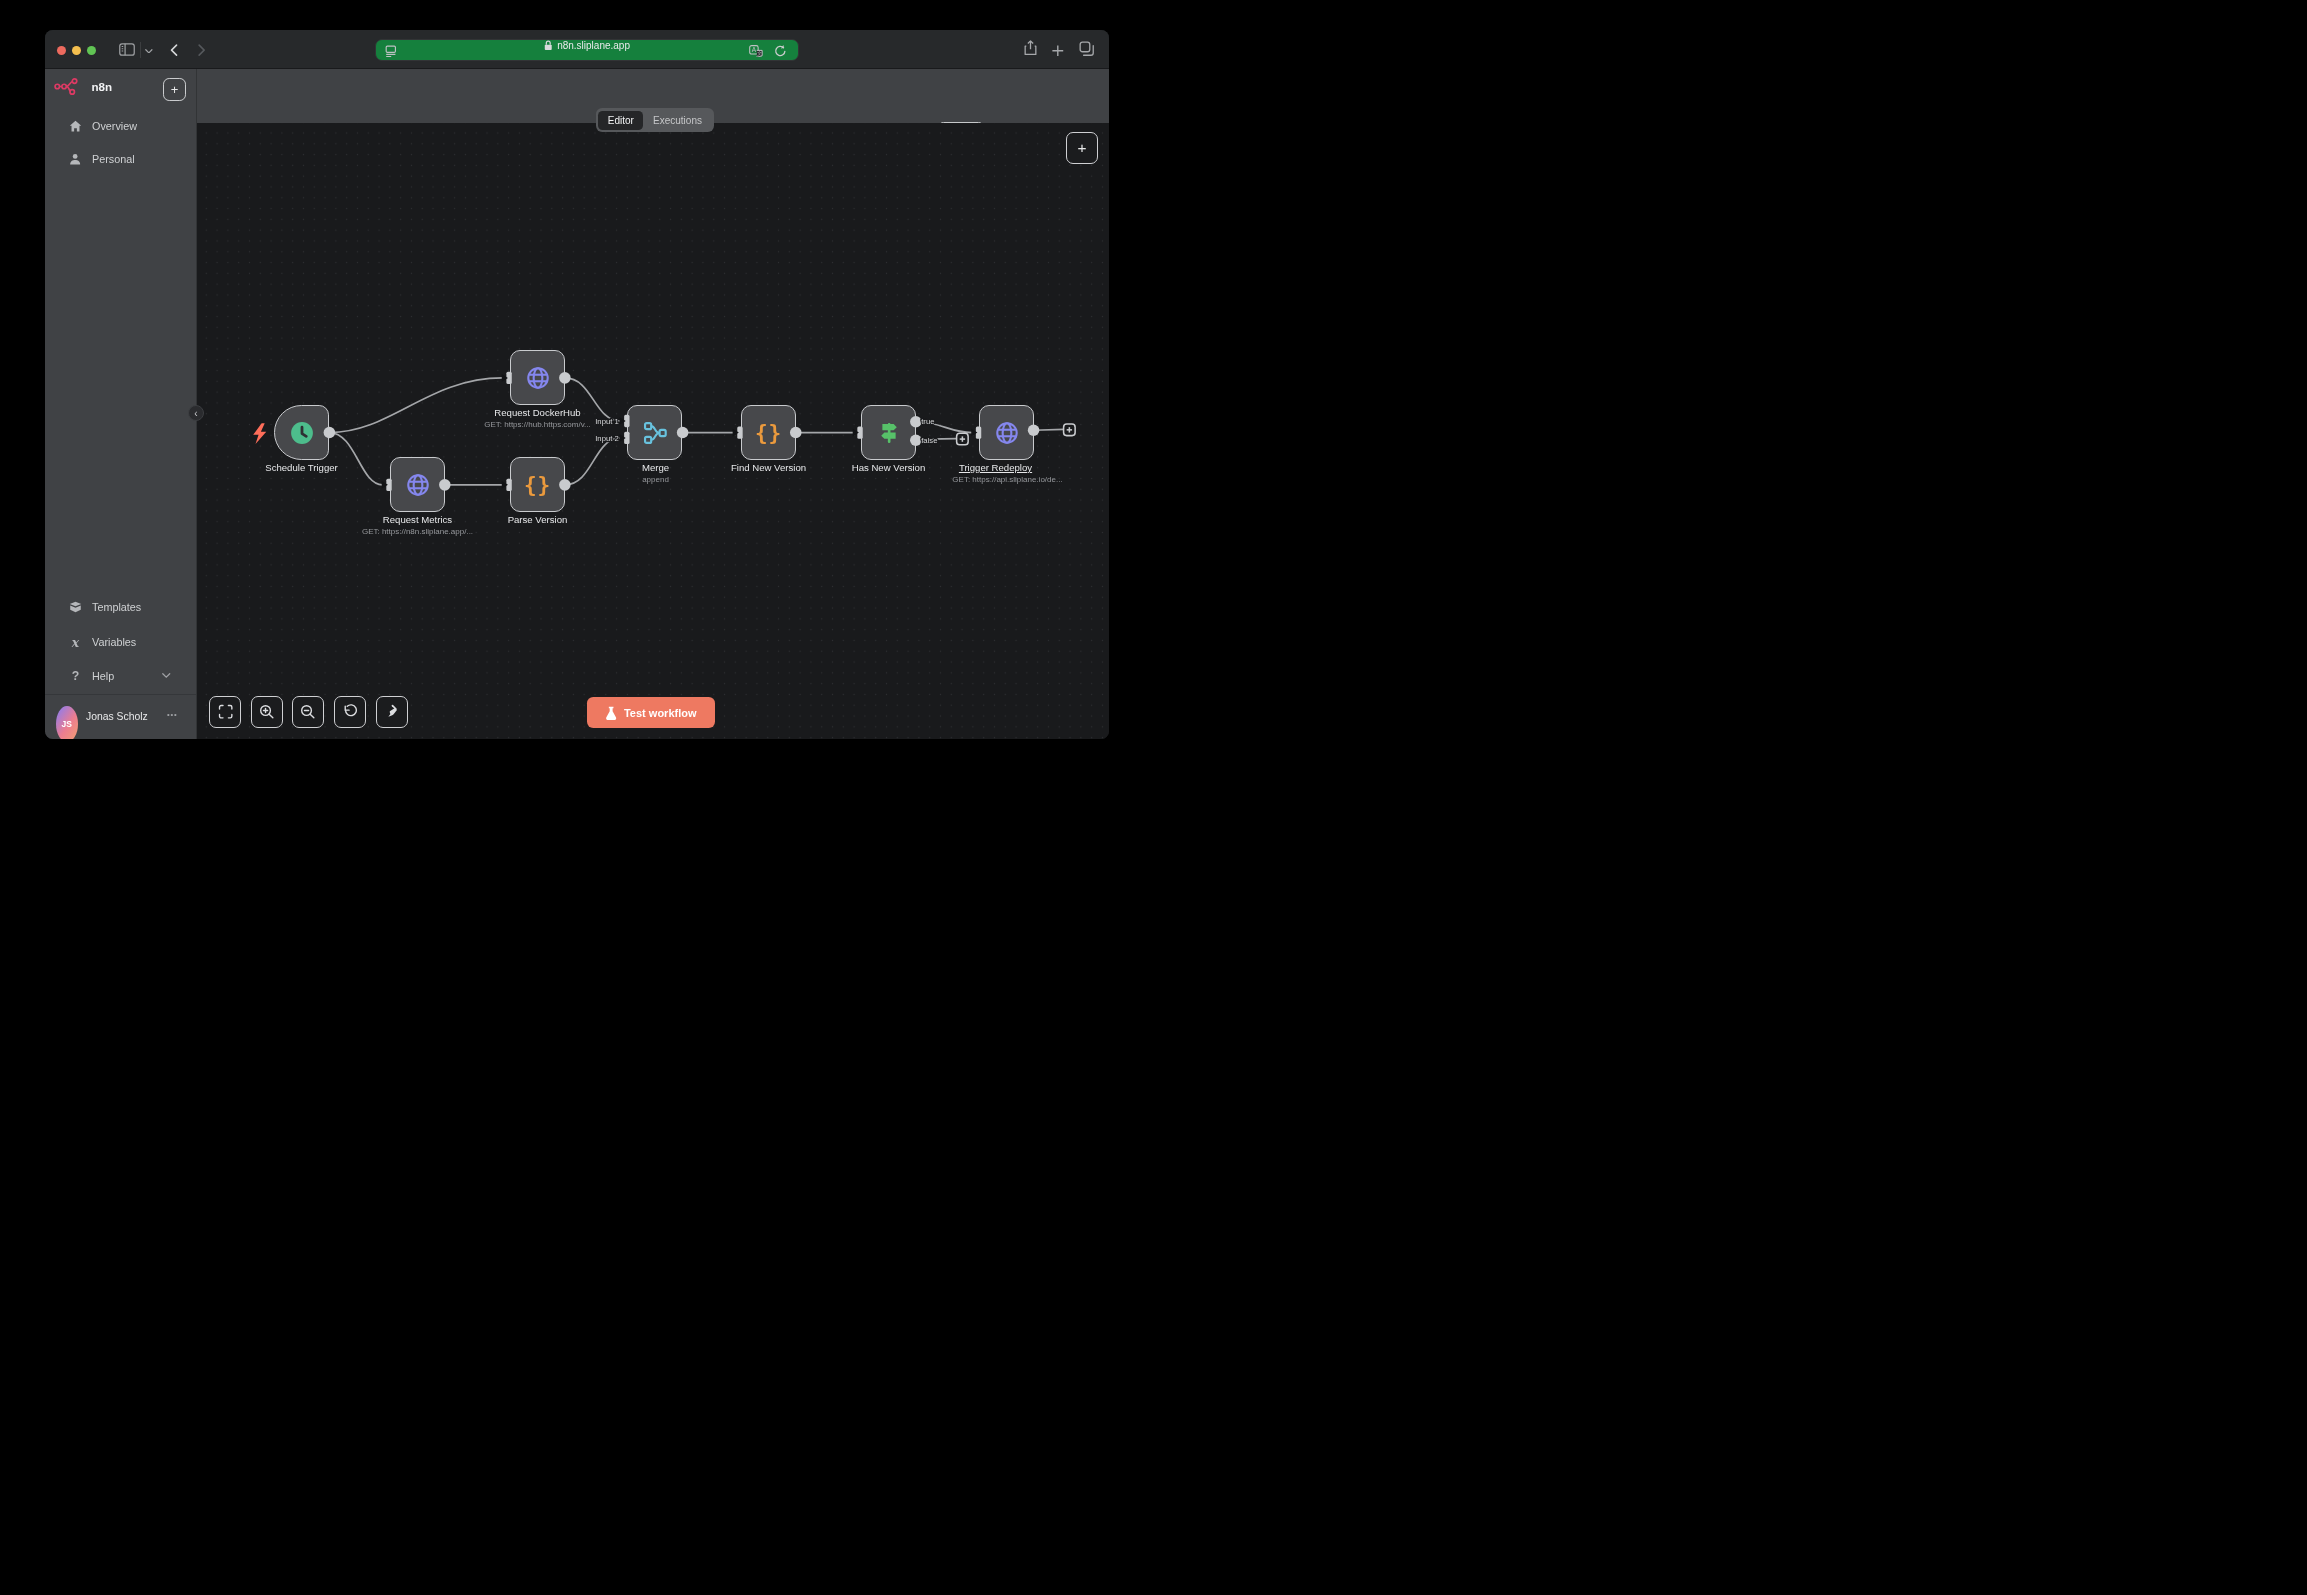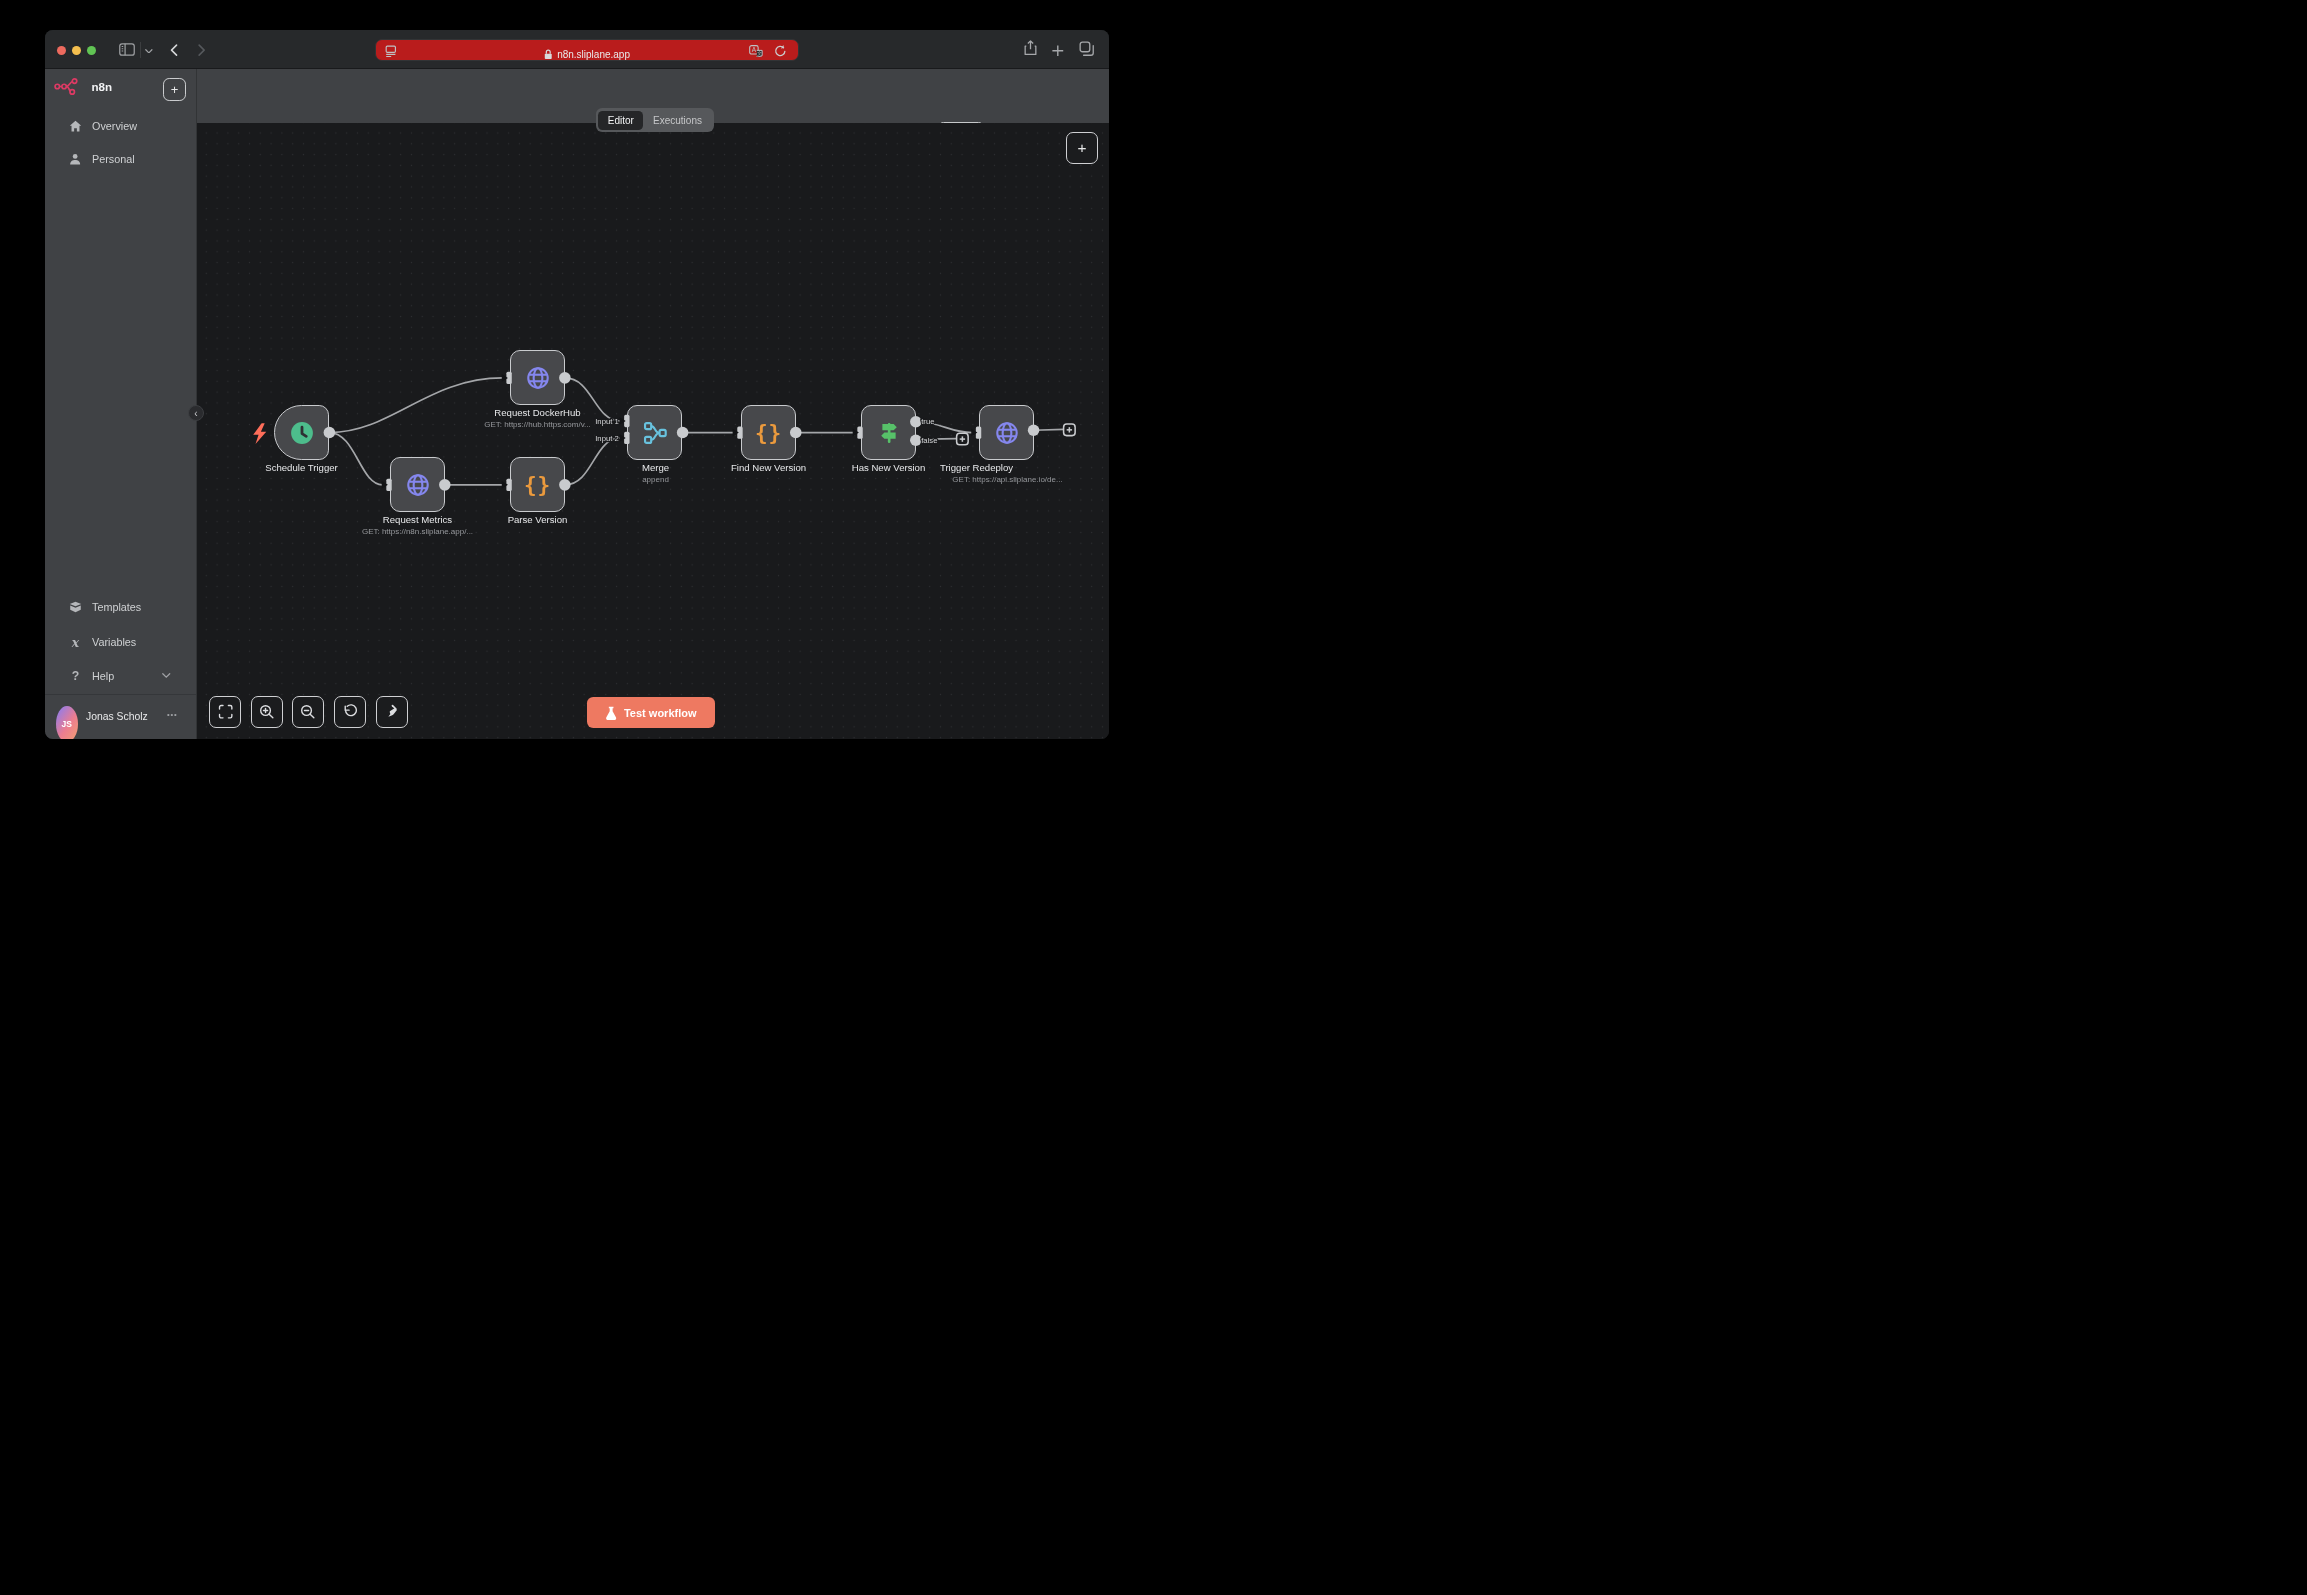--- a/index.html
+++ b/index.html
@@ -9,22 +9,22 @@
   
   .window { position:absolute; left:45px; top:30px; width:1064px; height:709px;
             background:#1a1b1d; border-radius:7.7px; overflow:hidden; }
 
   
   .chrome { position:absolute; left:0; top:0; width:100%; height:39px; background:#27292b;
             border-bottom:0.8px solid #191a1c; }
   .light { position:absolute; top:16px; width:9.2px; height:9.2px; border-radius:50%; }
   .chromeicon { color:#a6a8ab; }
   .vdiv { position:absolute; width:0.8px; background:#3c3e40; }
-  .urlfield { position:absolute; left:330px; top:9.2px; width:424px; height:21.6px; background:#b91c1c;
-              border:0.8px solid #323436; border-radius:7px; display:flex; align-items:flex-end; justify-content:center; }
+  .urlfield { position:absolute; left:330px; top:9.2px; width:424px; height:21.6px; background:#15803d;
+              border:0.8px solid #323436; border-radius:7px; display:flex; align-items:flex-start; justify-content:center; }
   .urltext { color:#e8e9ea; font-size:10px; display:flex; align-items:center; gap:4.6px; }
 
   
   .app { position:absolute; left:0; top:39px; right:0; bottom:0; }
   .sidebar { position:absolute; left:0; top:0; bottom:0; width:152px; background:#404245; border-right:0.8px solid #323436; }
   .appheader { position:absolute; left:152px; right:0; top:0; height:54px; background:#404245; }
   .canvas { position:absolute; left:152px; right:0; top:54px; bottom:0; background:#191a1c;
             background-image:radial-gradient(circle,#2e2f32 0.8px,transparent 1px);
             background-size:10.8px 10.8px; background-position:3.9px 4.6px; }
 
@@ -362,21 +362,21 @@
       <div class="nlabel" style="left:39px;top:339px;">Schedule Trigger</div>
       <div class="nlabel" style="left:275px;top:284px;">Request DockerHub</div>
       <div class="nsub" style="left:252px;top:297px;">GET: https://hub.https.com/v...</div>
       <div class="nlabel" style="left:155px;top:391px;">Request Metrics</div>
       <div class="nsub" style="left:132px;top:404px;">GET: https://n8n.sliplane.app/...</div>
       <div class="nlabel" style="left:275px;top:391px;">Parse Version</div>
       <div class="nlabel" style="left:393px;top:339px;">Merge</div>
       <div class="nsub" style="left:370px;top:352px;">append</div>
       <div class="nlabel" style="left:506px;top:339px;">Find New Version</div>
       <div class="nlabel" style="left:626px;top:339px;">Has New Version</div>
-      <div class="nlabel" style="left:714px;top:339px;">Trigger Redeploy</div>
+      <div class="nlabel" style="left:733px;top:339px;text-decoration:underline;">Trigger Redeploy</div>
       <div class="nsub" style="left:722px;top:352px;">GET: https://api.sliplane.io/de...</div>
 
       <div class="ctl" style="left:869px;top:9.2px;font-size:15.4px;color:#e8e9ea;">+</div>
 
       <div class="ctl" style="left:12.3px;top:573px;">
         <svg width="15.4" height="15.4" viewBox="0 0 20 20">
           <g fill="none" stroke="#dcdde0" stroke-width="1.8" stroke-linecap="round">
             <path d="M2 6.5 V4 a2 2 0 0 1 2 -2 H6.5"></path>
               <path d="M13.5 2 H16 a2 2 0 0 1 2 2 V6.5"></path>
             <path d="M18 13.5 V16 a2 2 0 0 1 -2 2 H13.5"></path>

